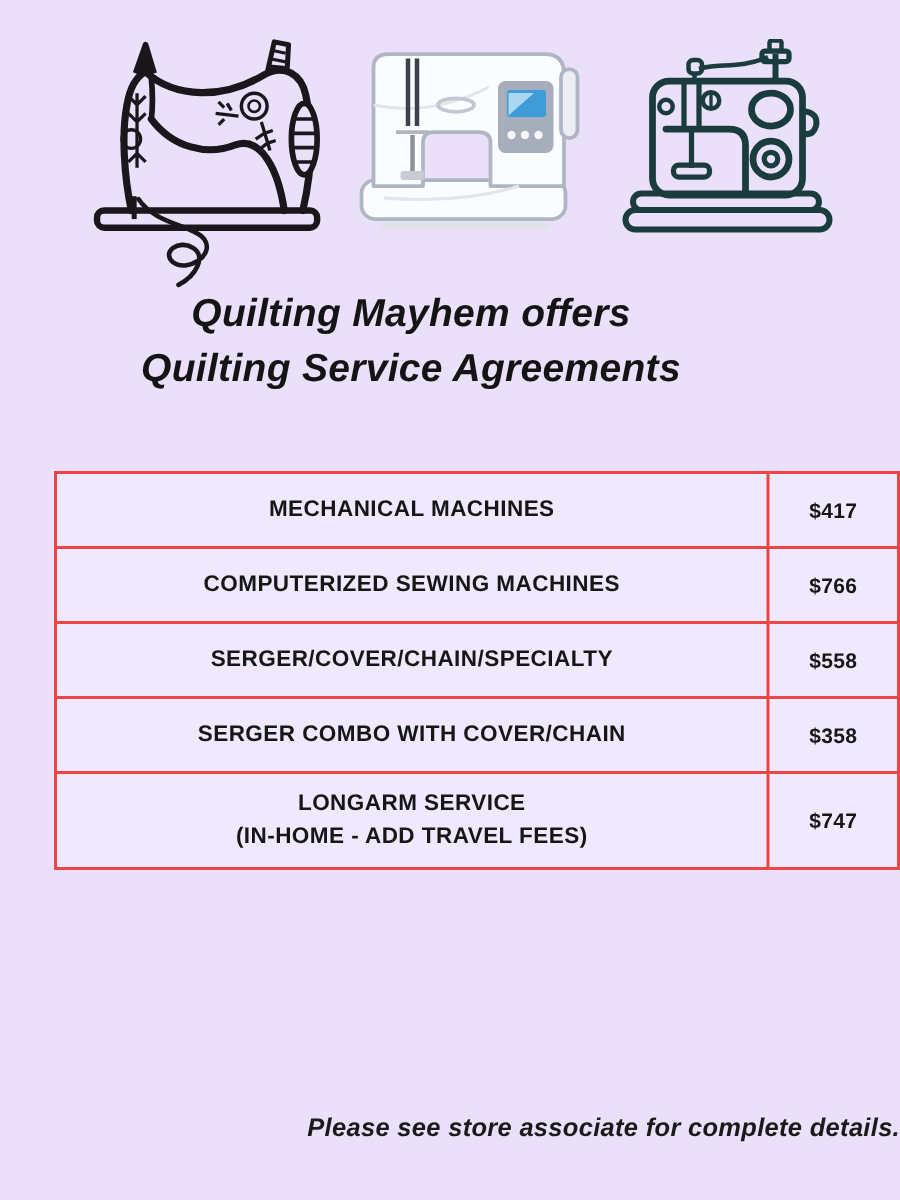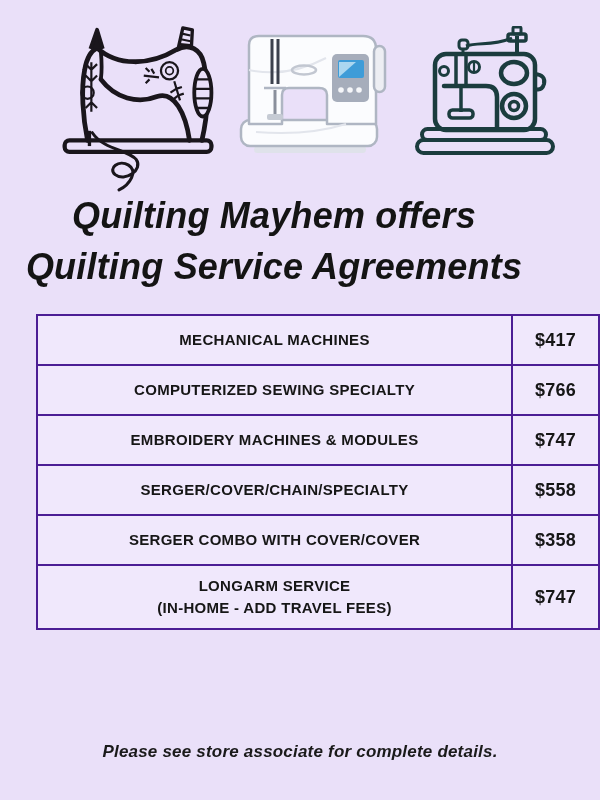--- a/index.html
+++ b/index.html
@@ -25,66 +25,66 @@
   .icon-vintage   { left: 58px;  top: 20px; }
   .icon-computer  { left: 228px; top: 28px; }
   .icon-modern    { left: 404px; top: 26px; }
 
   .title {
     position: absolute;
     top: 190px;
     left: 0;
     width: 548px;
     text-align: center;
-    font-size: 36px;
+    font-size: 26px;
     font-weight: bold;
     font-style: italic;
     line-height: 1.42;
     color: #141414;
     letter-spacing: 0.2px;
   }
 
   table.price-table {
     position: absolute;
     left: 36px;
     top: 314px;
     width: 526px;
     border-collapse: collapse;
     table-layout: fixed;
   }
   table.price-table td {
-    border: 2px solid #4c1d95;
+    border: 2px solid #ef4444;
     background: #F0E8FC;
     text-align: center;
     vertical-align: middle;
     padding: 0 8px;
   }
   td.label-cell {
     width: 457px;
     font-size: 15px;
     font-weight: bold;
     letter-spacing: 0.3px;
     white-space: pre-line;
     line-height: 1.45;
   }
   td.price-cell {
     width: 69px;
-    font-size: 18px;
+    font-size: 14px;
     font-weight: bold;
     letter-spacing: 0.2px;
   }
   tr.row-normal { height: 50px; }
   tr.row-tall   { height: 64px; }
 
   .footer-note {
     position: absolute;
     top: 742px;
     left: 0;
     width: 600px;
-    text-align: center;
+    text-align: right;
     font-size: 17px;
     font-weight: bold;
     font-style: italic;
     color: #1A1A1A;
     letter-spacing: 0.2px;
   }
 </style>
 </head>
 <body>
 
@@ -191,33 +191,29 @@
     <div>Quilting Service Agreements</div>
   </div>
 
   <table class="price-table">
     <tbody>
         <tr class="row-normal">
       <td class="label-cell">MECHANICAL MACHINES</td>
       <td class="price-cell">$417</td>
     </tr>
     <tr class="row-normal">
-      <td class="label-cell">COMPUTERIZED SEWING SPECIALTY</td>
+      <td class="label-cell">COMPUTERIZED SEWING MACHINES</td>
       <td class="price-cell">$766</td>
-    </tr>
-    <tr class="row-normal">
-      <td class="label-cell">EMBROIDERY MACHINES &amp; MODULES</td>
-      <td class="price-cell">$747</td>
     </tr>
     <tr class="row-normal">
       <td class="label-cell">SERGER/COVER/CHAIN/SPECIALTY</td>
       <td class="price-cell">$558</td>
     </tr>
     <tr class="row-normal">
-      <td class="label-cell">SERGER COMBO WITH COVER/COVER</td>
+      <td class="label-cell">SERGER COMBO WITH COVER/CHAIN</td>
       <td class="price-cell">$358</td>
     </tr>
     <tr class="row-tall">
       <td class="label-cell">LONGARM SERVICE
 (IN-HOME - ADD TRAVEL FEES)</td>
       <td class="price-cell">$747</td>
     </tr>
   </tbody>
     </table>
 

